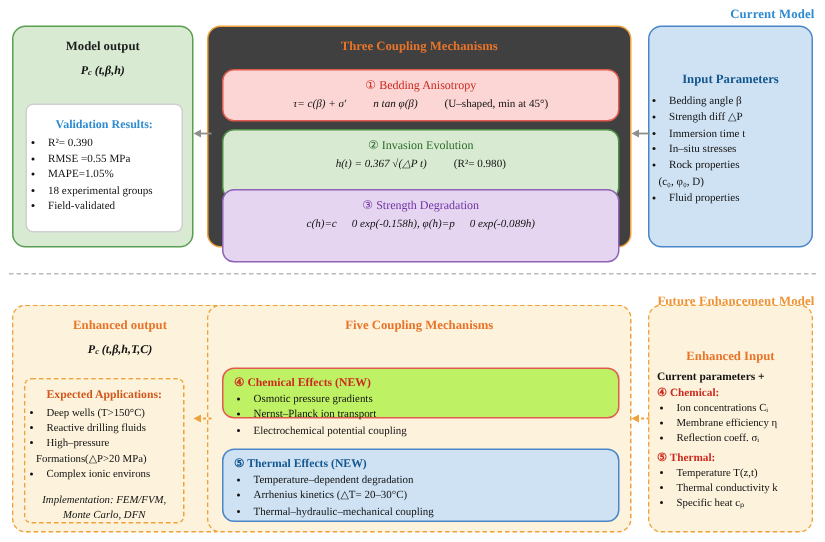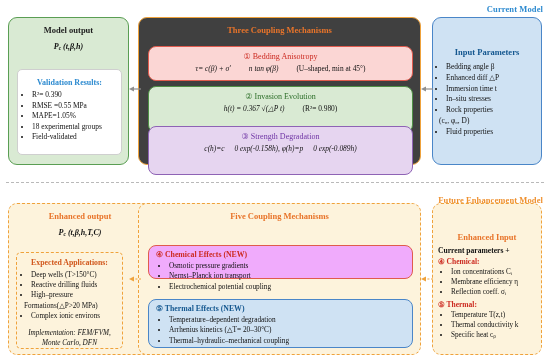--- a/index.html
+++ b/index.html
@@ -125,21 +125,21 @@
   #current-mech-note{
     position:absolute;right:14px;top:25px;font-size:7.4px;color:#111;
   }
   .new-box{
     position:absolute;left:9px;width:265px;box-sizing:border-box;border-radius:8px;
   }
   .new-title{font-weight:bold;font-size:7.8px;margin:4px 0 0 7px;}
   .new-box ul.bullets{margin:2px 0 0 0;padding-left:20px;}
   .new-box ul.bullets li{font-size:7.3px;line-height:10.4px;color:#111;}
   #chem-box{
-    top:41px;height:34px;background:#f0abfc;border:1.3px solid #e05b4e;
+    top:41px;height:34px;background:#bef264;border:1.3px solid #e05b4e;
   }
   #chem-box .new-title{color:#cc2a20;}
   #thermal-box{
     top:95px;height:49px;background:#cfe2f3;border:1.3px solid #4a86c8;
   }
   #thermal-box .new-title{color:#14578f;}
 
   
   #enhanced-input-panel{
     left:432px;top:203px;width:110px;height:152px;
@@ -217,21 +217,21 @@
           <span>0 exp(-0.089h)</span>
         </span>
       </div>
     </div>
   </div>
 
   <div class="panel" id="input-params-panel">
     <div class="panel-title">Input Parameters</div>
     <ul class="bullets">
       <li>Bedding angle β</li>
-      <li>Enhanced diff △P</li>
+      <li>Strength diff △P</li>
       <li>Immersion time t</li>
       <li>In–situ stresses</li>
       <li>Rock properties</li>
       <li class="noindent">(c₀, φ₀, D)</li>
       <li>Fluid properties</li>
     </ul>
   </div>
 
   <div class="panel" id="enhanced-output-panel">
     <div class="panel-title">Enhanced output</div>

